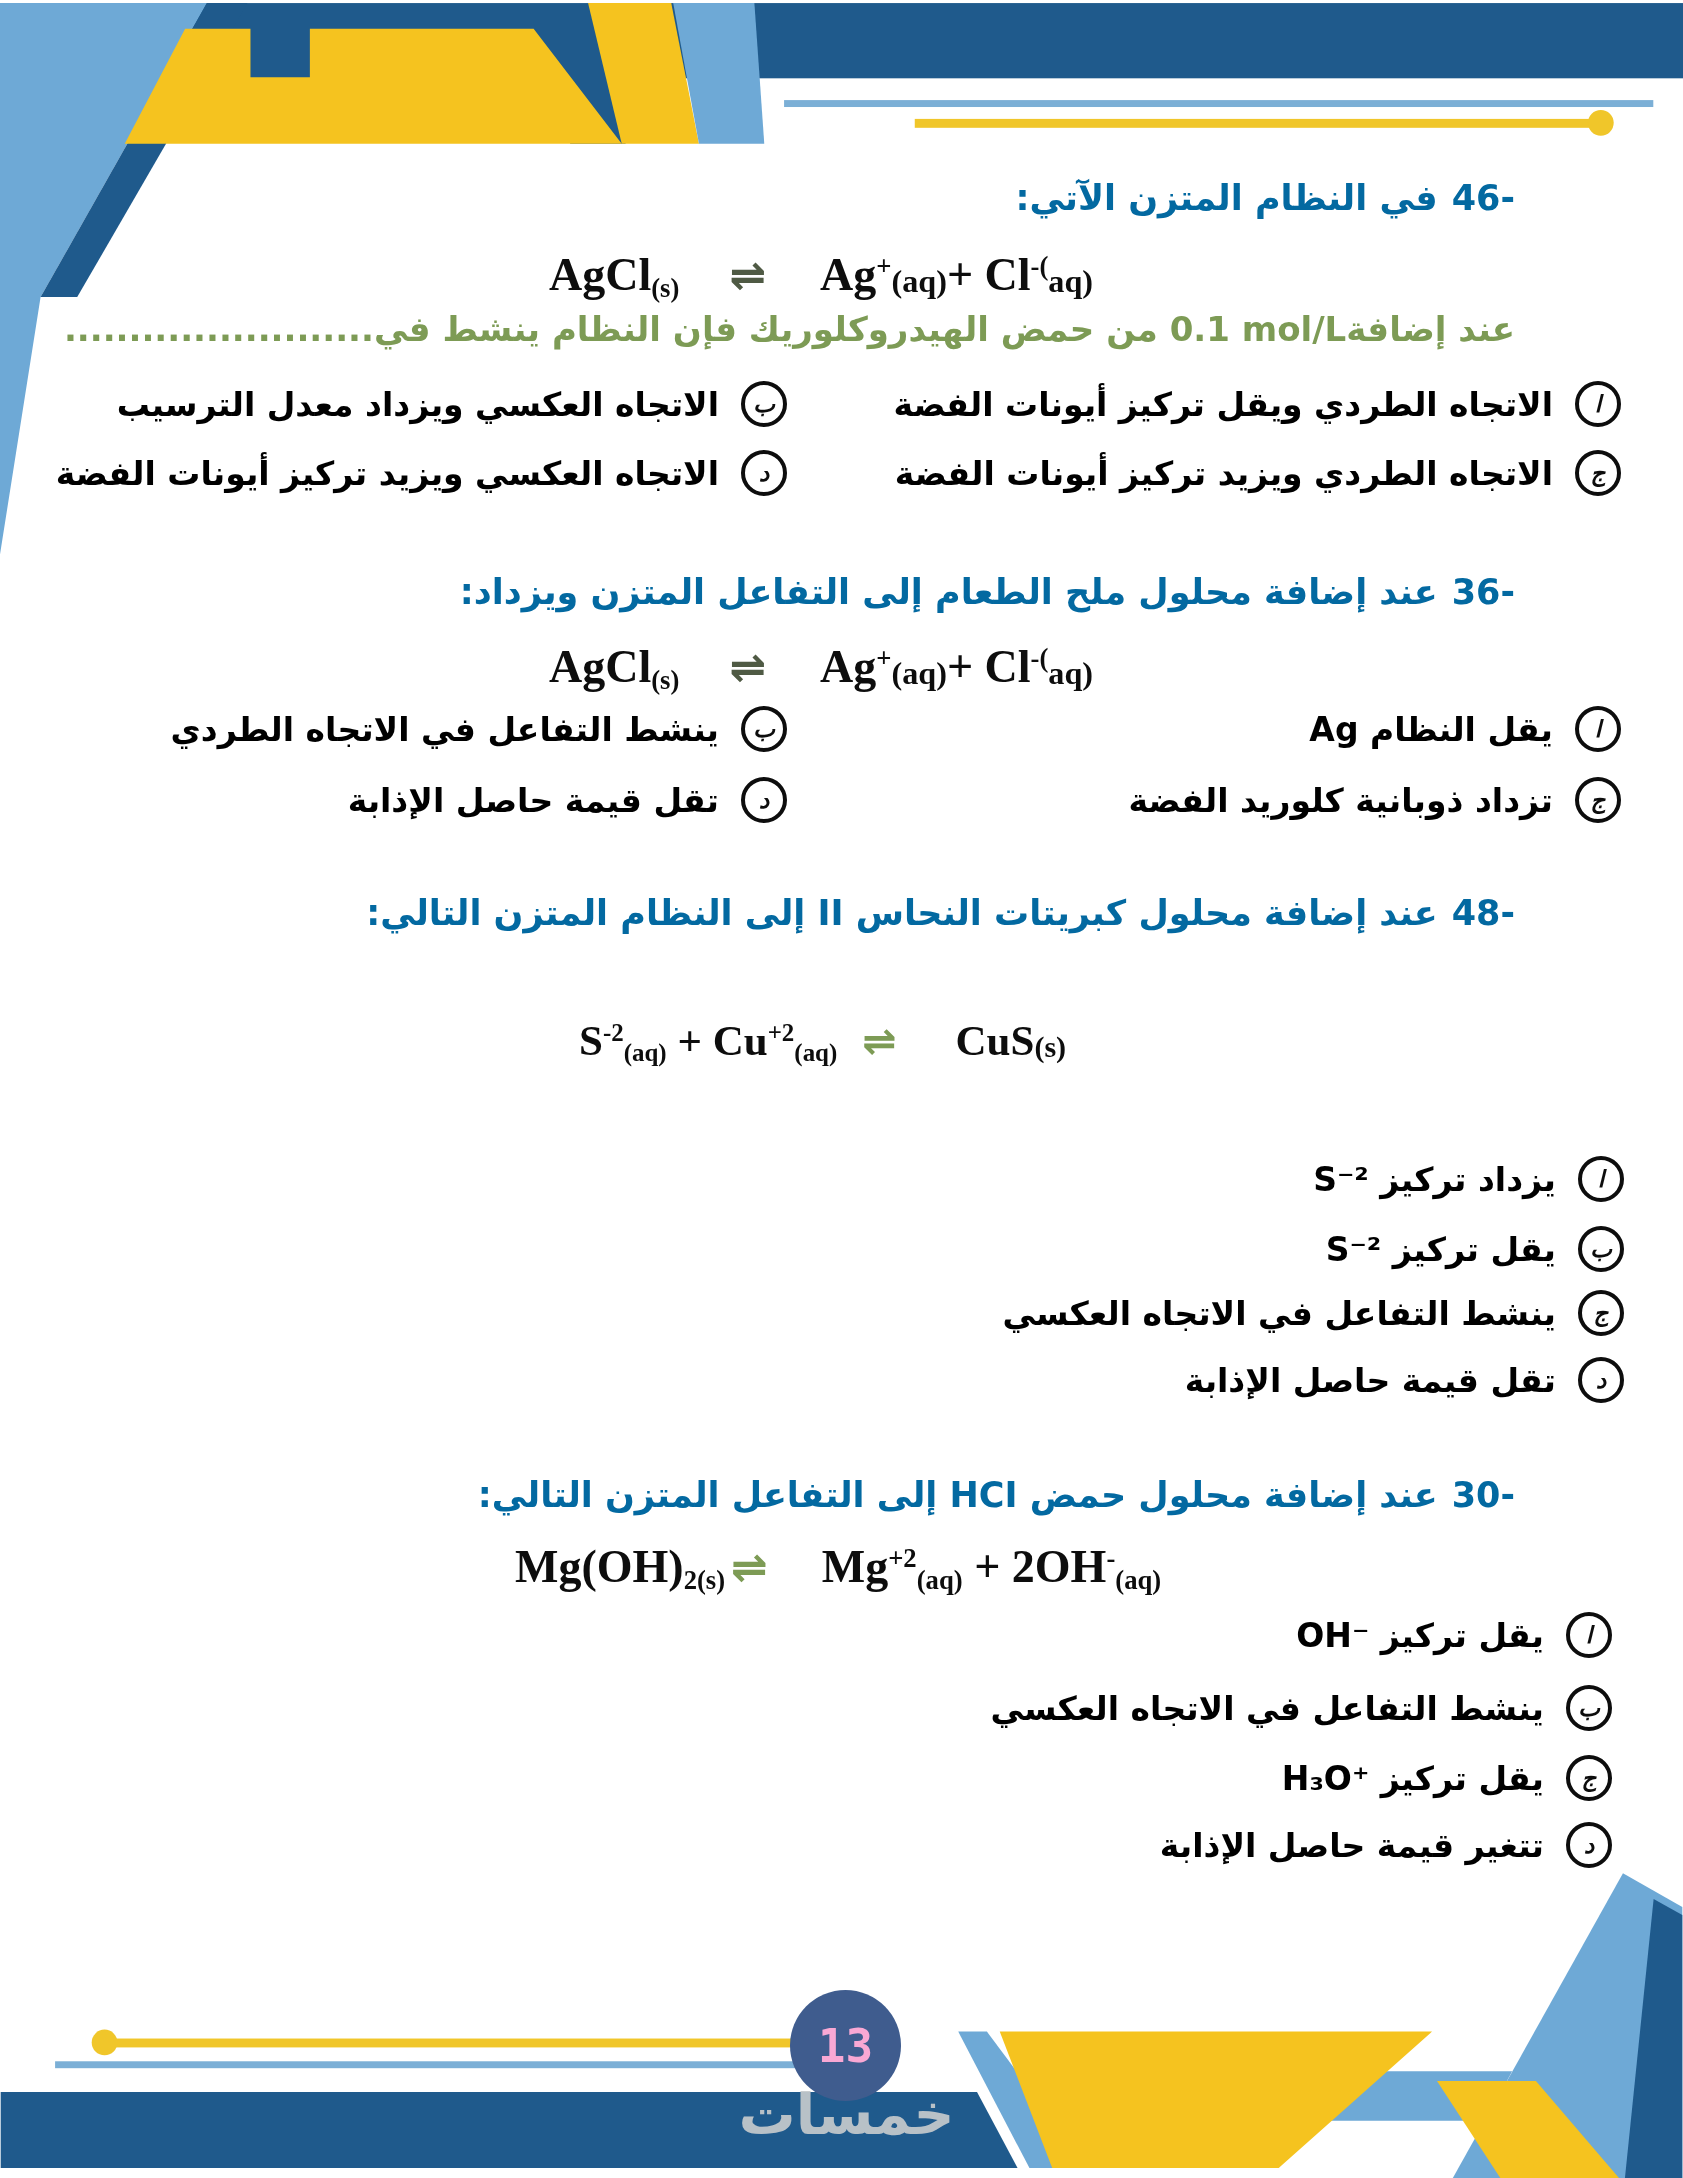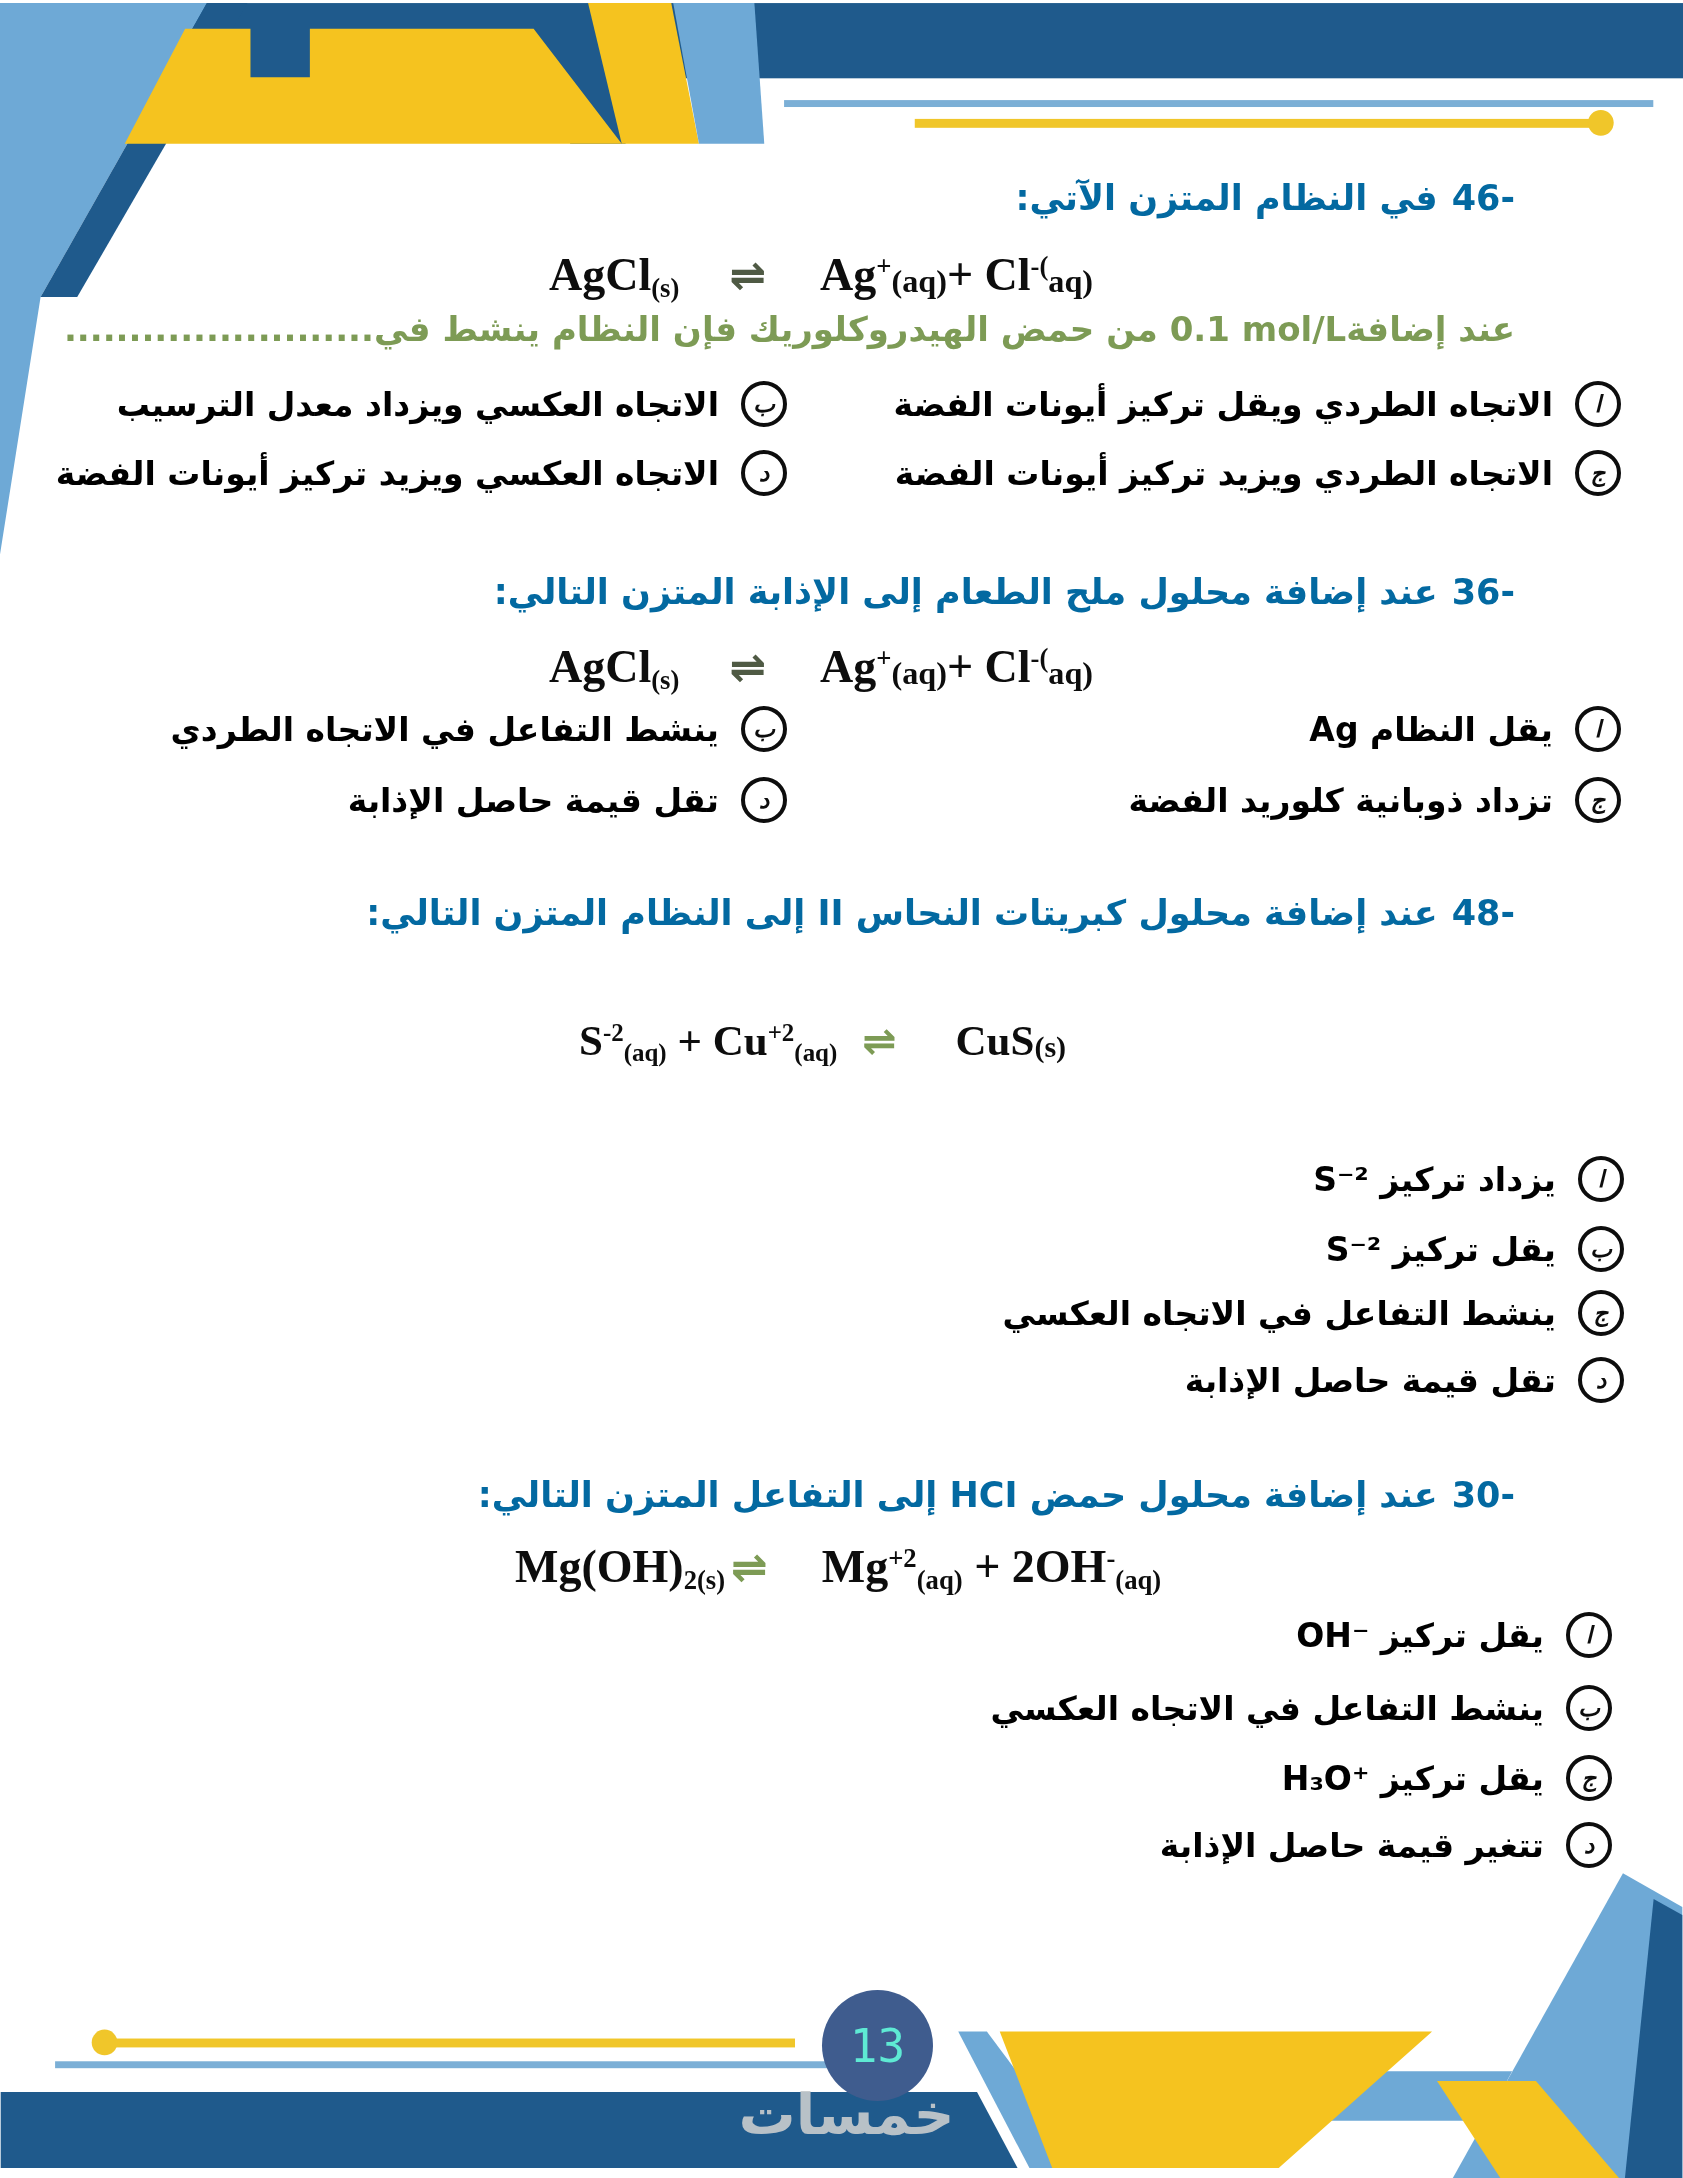--- a/index.html
+++ b/index.html
@@ -31,23 +31,23 @@
   
   .opt{position:absolute;direction:rtl;display:flex;align-items:center;
        height:46px;white-space:nowrap;}
   .circ{width:38px;height:38px;border:4px solid #0d0d0d;border-radius:50%;
         display:flex;align-items:center;justify-content:center;flex:0 0 auto;
         font-size:23px;font-weight:700;color:#0d0d0d;margin-left:22px;
         font-style:italic;line-height:1;}
   .otext{font-size:33px;font-weight:700;color:#000000;}
 
   
-  .page-circle{position:absolute;left:822px;top:1990px;width:111px;height:111px;
+  .page-circle{position:absolute;left:790px;top:1990px;width:111px;height:111px;
                border-radius:50%;background:#3f5c8e;display:flex;align-items:center;
-               justify-content:center;color:#5eead4;font-size:46px;font-weight:400;
+               justify-content:center;color:#f9a8d4;font-size:46px;font-weight:700;
                z-index:3;font-family:"DejaVu Sans Mono","DejaVu Sans",sans-serif;}
   .watermark{position:absolute;left:693px;top:2081px;width:307px;text-align:center;
              font-size:57px;font-weight:700;color:#c6cacd;opacity:.92;z-index:4;
              direction:rtl;letter-spacing:2px;}
 </style>
 </head>
 <body>
 
 <svg class="abs" style="left:0;top:0;" width="1683" height="713" viewBox="0 0 1700 720">
   <rect x="185" y="3" width="1515" height="76" fill="#1f5a8c"></rect>
@@ -96,21 +96,21 @@
 <div class="opt" style="top:450px;right:62px;">
   <span class="circ">ج</span>
   <span class="otext">الاتجاه الطردي ويزيد تركيز أيونات الفضة</span>
 </div>
 <div class="opt" style="top:450px;right:896px;">
   <span class="circ">د</span>
   <span class="otext">الاتجاه العكسي ويزيد تركيز أيونات الفضة</span>
 </div>
 
 <div class="qtitle" style="top:572px;">
-  <span class="qnum">36-</span><span>عند إضافة محلول ملح الطعام إلى الإذابة المتزن التالي:</span>
+  <span class="qnum">36-</span><span>عند إضافة محلول ملح الطعام إلى التفاعل المتزن ويزداد:</span>
 </div>
 
 <div class="equation" style="left:549px;top:640px;"><span class="eq-t">AgCl</span><span class="eq-sb">(s)</span><span class="eq-gp" style="width: 50px;"></span><span class="eq-ar ar-dark">⇌</span><span class="eq-gp" style="width: 54px;"></span><span class="eq-t">Ag</span><span class="eq-su">+</span><span class="eq-aq">(aq)</span><span class="eq-t">+ Cl</span><span class="eq-su">-(</span><span class="eq-aq">aq)</span></div>
 
 <div class="opt" style="top:706px;right:62px;">
   <span class="circ">ا</span>
   <span class="otext">يقل النظام ⁦Ag⁩</span>
 </div>
 <div class="opt" style="top:706px;right:896px;">
   <span class="circ">ب</span>

